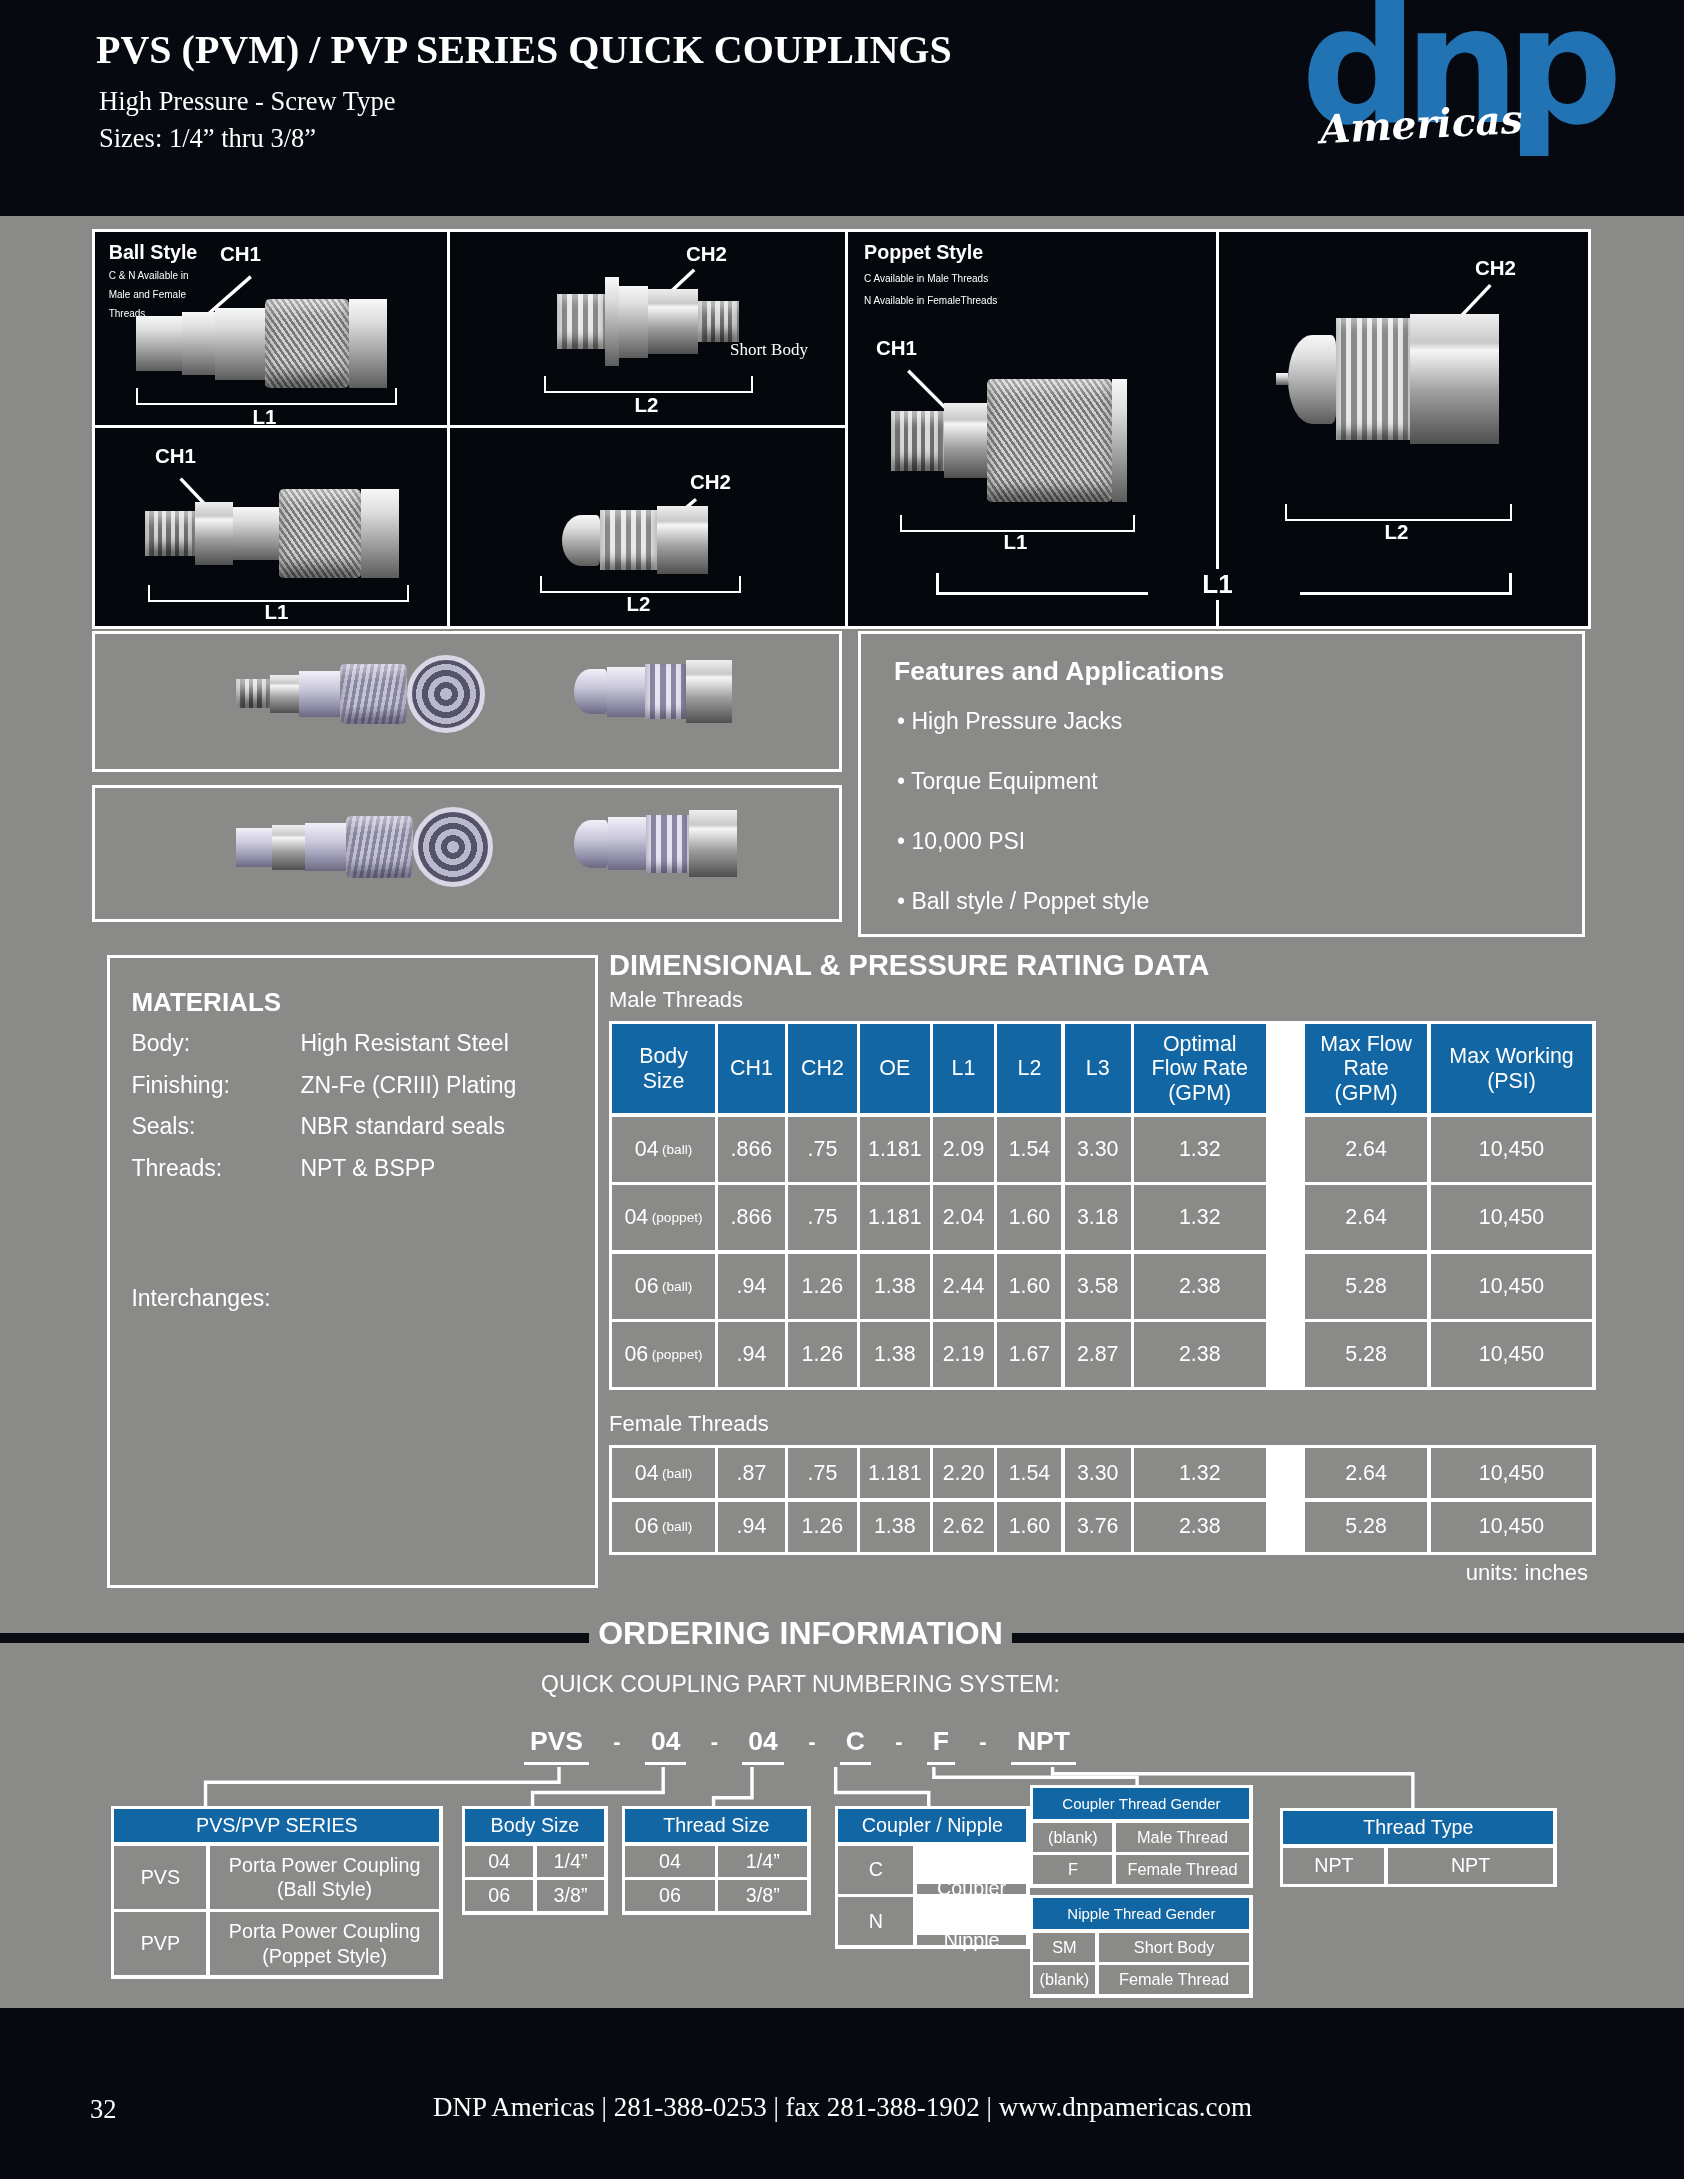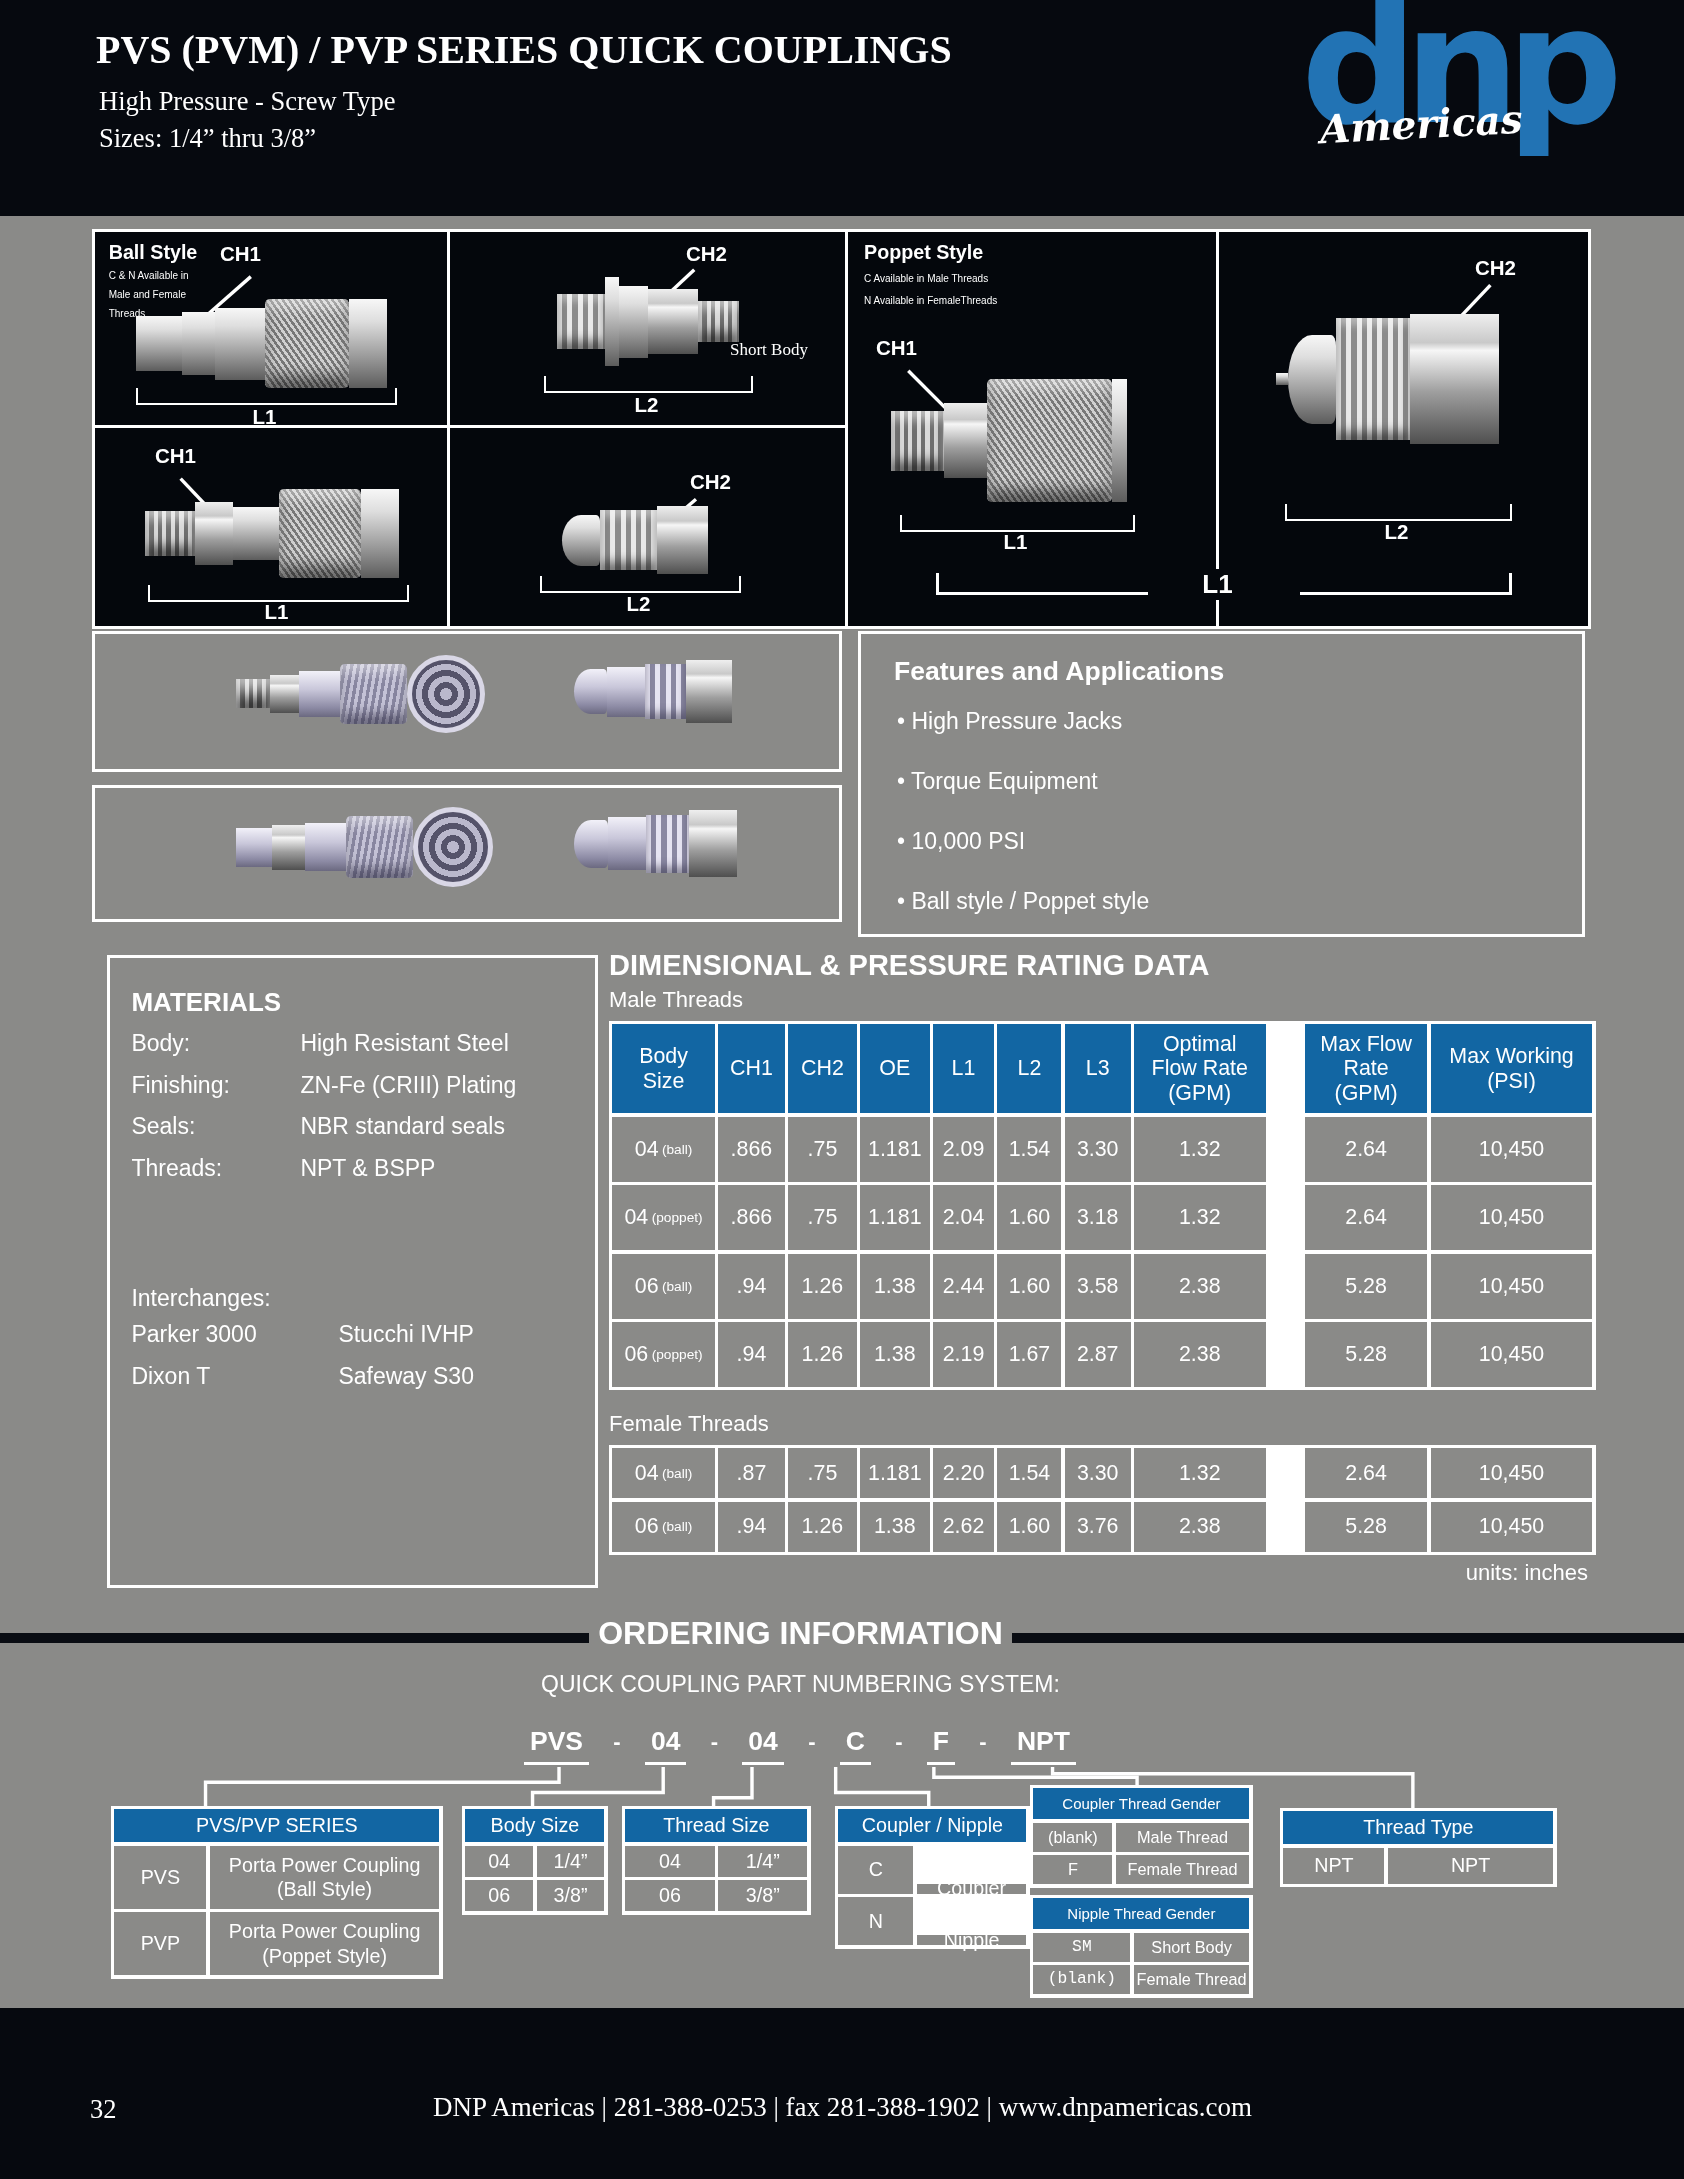--- a/index.html
+++ b/index.html
@@ -113,21 +113,21 @@
   .bodysize .kv-row{height:31px;} .bodysize .kv-c{flex:1;}
   .threadsize{left:622px;top:1806px;width:182px;}
   .threadsize .kv-row{height:31px;} .threadsize .kv-c{flex:1;}
   .cn{left:835px;top:1806px;width:188px;}
   .cn .kv-row{height:48px;} .cn .kv-c:first-child{width:75px;} .cn .kv-c:last-child{flex:1;margin-top:38px;}
   .gtable .tbl-h{font-size:15px;height:31px;}
   .gtable .kv-row{height:29px;} .gtable .kv-c{font-size:16.3px;}
   .cgender{left:1030px;top:1785px;width:216px;}
   .cgender .kv-c:first-child{width:79px;} .cgender .kv-c:last-child{flex:1;}
   .ngender{left:1030px;top:1895px;width:216px;}
-  .ngender .kv-c:first-child{width:97px;font-family:Liberation Mono, monospace;} .ngender .kv-c:last-child{flex:1;}
+  .ngender .kv-c:first-child{width:62px;} .ngender .kv-c:last-child{flex:1;}
   .ttype{left:1280px;top:1808px;width:270px;}
   .ttype .kv-row{height:36px;} .ttype .kv-c:first-child{width:101px;} .ttype .kv-c:last-child{flex:1;}
 </style>
 </head>
 <body>
 
 <div class="page">
 
   <div class="band band-top">
     <div class="abs w h-title">PVS (PVM) / PVP SERIES QUICK COUPLINGS</div>
@@ -284,30 +284,20 @@
         <div class="m-row">
           <span class="m-label">Seals:</span>
           <span>NBR standard seals</span>
         </div>
         <div class="m-row">
           <span class="m-label">Threads:</span>
           <span>NPT &amp; BSPP</span>
         </div>
       </div>
     <div class="abs w m-inter">Interchanges:</div>
-    <div class="abs m-pairs">
-        <div class="m-pair">
-          <span class="m-c1">Parker 3000</span>
-          <span>Stucchi IVHP</span>
-        </div>
-        <div class="m-pair">
-          <span class="m-c1">Dixon T</span>
-          <span>Safeway S30</span>
-        </div>
-      </div>
   </div>
 
   <div class="abs w dim-title">DIMENSIONAL &amp; PRESSURE RATING DATA</div>
   <div class="abs w dim-male">Male Threads</div>
   <div class="dtable dim1">
     <div class="d-headrow">
         <div class="d-cell d-head c0">Body
 Size</div>
         <div class="d-cell d-head c1">CH1</div>
         <div class="d-cell d-head c2">CH2</div>

